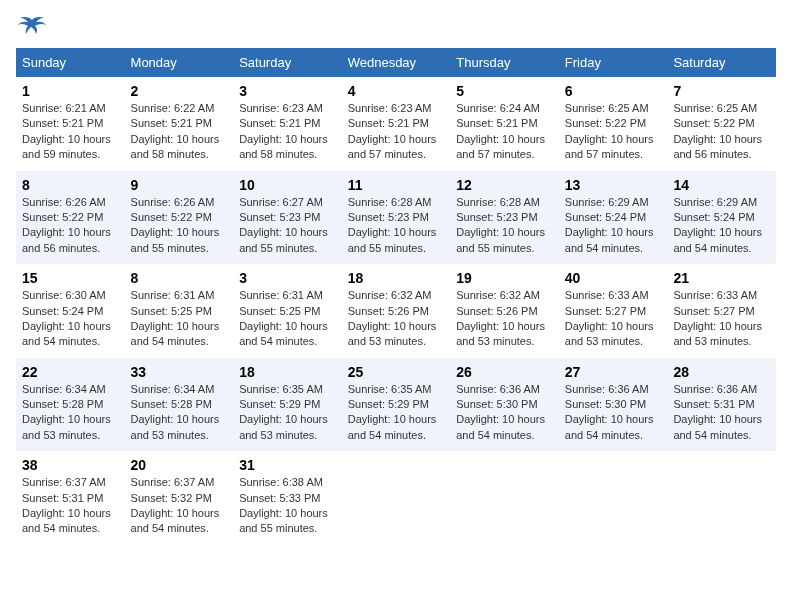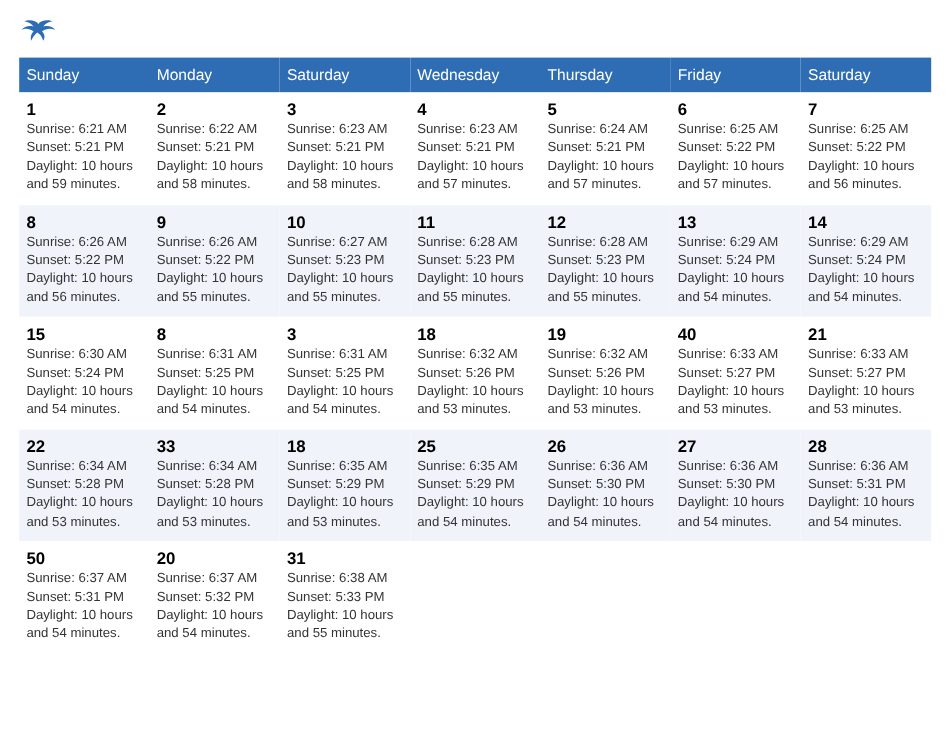--- a/index.html
+++ b/index.html
@@ -167,21 +167,21 @@
         <td><span class="day-num">25</span>
         <span class="day-info">Sunrise: 6:35 AM<br>Sunset: 5:29 PM<br>Daylight: 10 hours and 54 minutes.</span></td>
         <td><span class="day-num">26</span>
         <span class="day-info">Sunrise: 6:36 AM<br>Sunset: 5:30 PM<br>Daylight: 10 hours and 54 minutes.</span></td>
         <td><span class="day-num">27</span>
         <span class="day-info">Sunrise: 6:36 AM<br>Sunset: 5:30 PM<br>Daylight: 10 hours and 54 minutes.</span></td>
         <td><span class="day-num">28</span>
         <span class="day-info">Sunrise: 6:36 AM<br>Sunset: 5:31 PM<br>Daylight: 10 hours and 54 minutes.</span></td>
       </tr>
       <tr>
-        <td><span class="day-num">50</span>
+        <td><span class="day-num">38</span>
         <span class="day-info">Sunrise: 6:37 AM<br>Sunset: 5:31 PM<br>Daylight: 10 hours and 54 minutes.</span></td>
         <td><span class="day-num">20</span>
         <span class="day-info">Sunrise: 6:37 AM<br>Sunset: 5:32 PM<br>Daylight: 10 hours and 54 minutes.</span></td>
         <td><span class="day-num">31</span>
         <span class="day-info">Sunrise: 6:38 AM<br>Sunset: 5:33 PM<br>Daylight: 10 hours and 55 minutes.</span></td>
         <td class="empty-cell">&nbsp;</td>
         <td class="empty-cell">&nbsp;</td>
         <td class="empty-cell">&nbsp;</td>
         <td class="empty-cell">&nbsp;</td>
       </tr>

